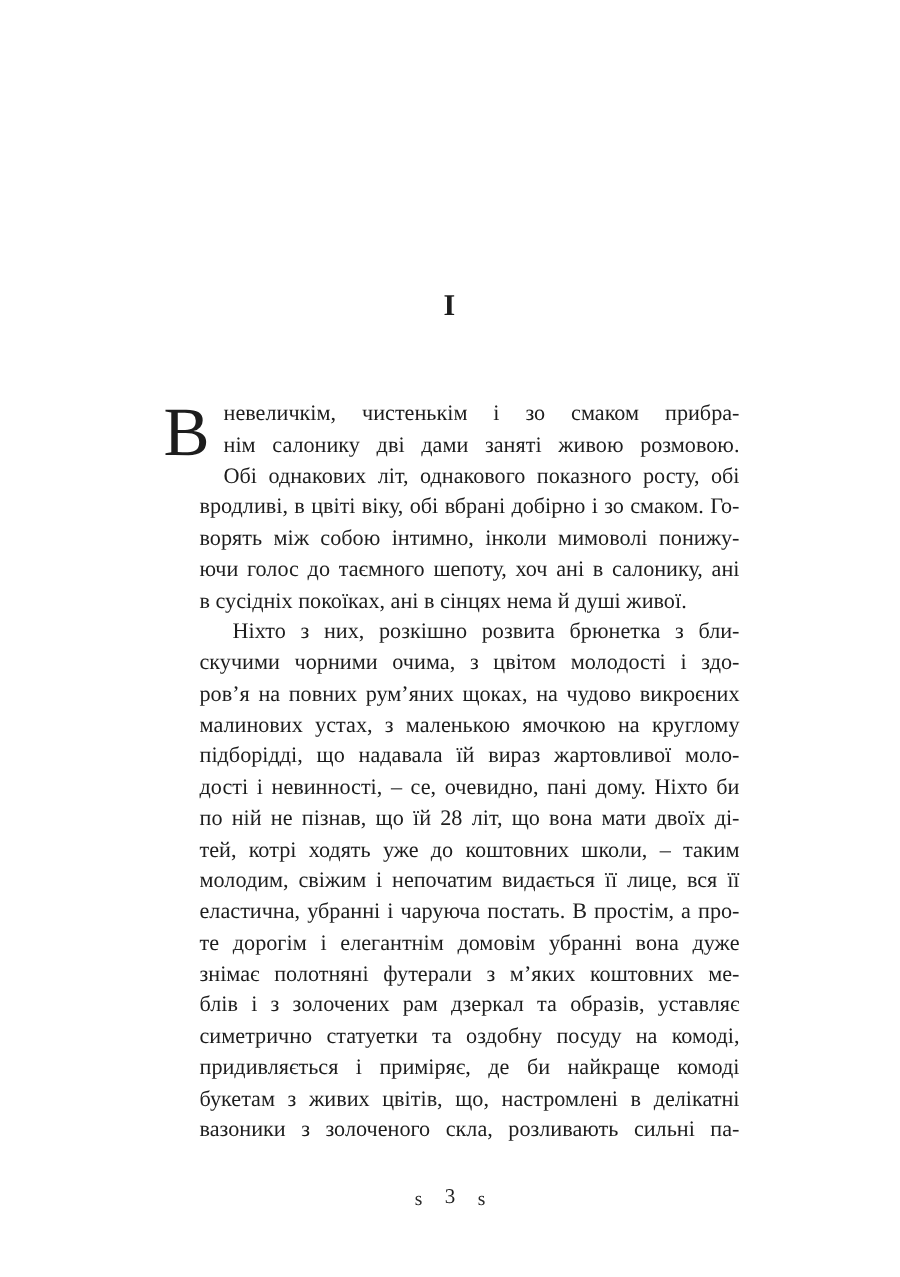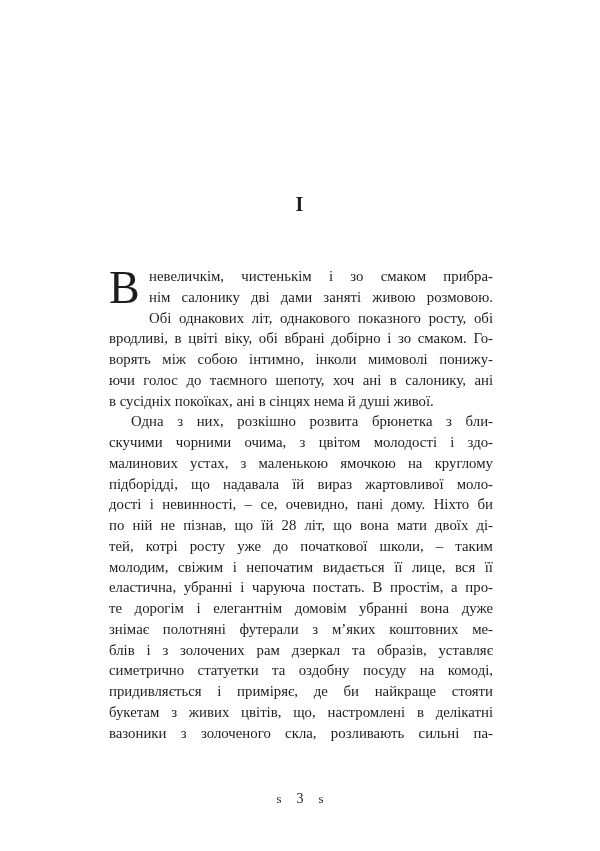--- a/index.html
+++ b/index.html
@@ -33,20 +33,21 @@
     width: 384px;
     font-size: 14.8px;
     line-height: 20.75px;
   }
   .para { margin: 0; }
   .line {
     text-align: justify;
     text-align-last: justify;
     height: 20.75px;
     overflow: visible;
+    margin-left: 24px;
   }
   .line.last { text-align-last: left; font-family: Liberation Serif, serif; }
   .line.indent { text-indent: 22px; }
   .dropcap {
     float: left;
     width: 33px;
     height: 41px;
     margin: 1px 7px 0 0;
     font-size: 46px;
     line-height: 41px;
@@ -79,34 +80,35 @@
         <span class="dropcap">В</span>
         <div class="line">невеличкім, чистенькім і зо смаком прибра-</div>
         <div class="line">нім салонику дві дами заняті живою розмовою.</div>
         <div class="line">Обі однакових літ, однакового показного росту, обі</div>
         <div class="line">вродливі, в цвіті віку, обі вбрані добірно і зо смаком. Го-</div>
         <div class="line">ворять між собою інтимно, інколи мимоволі понижу-</div>
         <div class="line">ючи голос до таємного шепоту, хоч ані в салонику, ані</div>
         <div class="line last">в сусідніх покоїках, ані в сінцях нема й душі живої.</div>
       </div>
       <div class="para">
-        <div class="line indent">Одна з них, розкішно розвита брюнетка з бли-</div>
+        <div class="line indent">Ніхто з них, розкішно розвита брюнетка з бли-</div>
         <div class="line">скучими чорними очима, з цвітом молодості і здо-</div>
+        <div class="line">ров’я на повних рум’яних щоках, на чудово викроєних</div>
         <div class="line">малинових устах, з маленькою ямочкою на круглому</div>
         <div class="line">підборідді, що надавала їй вираз жартовливої моло-</div>
         <div class="line">дості і невинності, – се, очевидно, пані дому. Ніхто би</div>
         <div class="line">по ній не пізнав, що їй 28 літ, що вона мати двоїх ді-</div>
-        <div class="line">тей, котрі росту уже до початкової школи, – таким</div>
+        <div class="line">тей, котрі ходять уже до коштовних школи, – таким</div>
         <div class="line">молодим, свіжим і непочатим видається її лице, вся її</div>
         <div class="line">еластична, убранні і чаруюча постать. В простім, а про-</div>
         <div class="line">те дорогім і елегантнім домовім убранні вона дуже</div>
         <div class="line">знімає полотняні футерали з м’яких коштовних ме-</div>
         <div class="line">блів і з золочених рам дзеркал та образів, уставляє</div>
         <div class="line">симетрично статуетки та оздобну посуду на комоді,</div>
-        <div class="line">придивляється і приміряє, де би найкраще стояти</div>
+        <div class="line">придивляється і приміряє, де би найкраще комоді</div>
         <div class="line">букетам з живих цвітів, що, настромлені в делікатні</div>
         <div class="line">вазоники з золоченого скла, розливають сильні па-</div>
       </div>
     </div>
 
   <div class="footer">
     <span class="orn">ѕ</span>
     <span class="pnum">3</span>
     <span class="orn">ѕ</span>
   </div>

